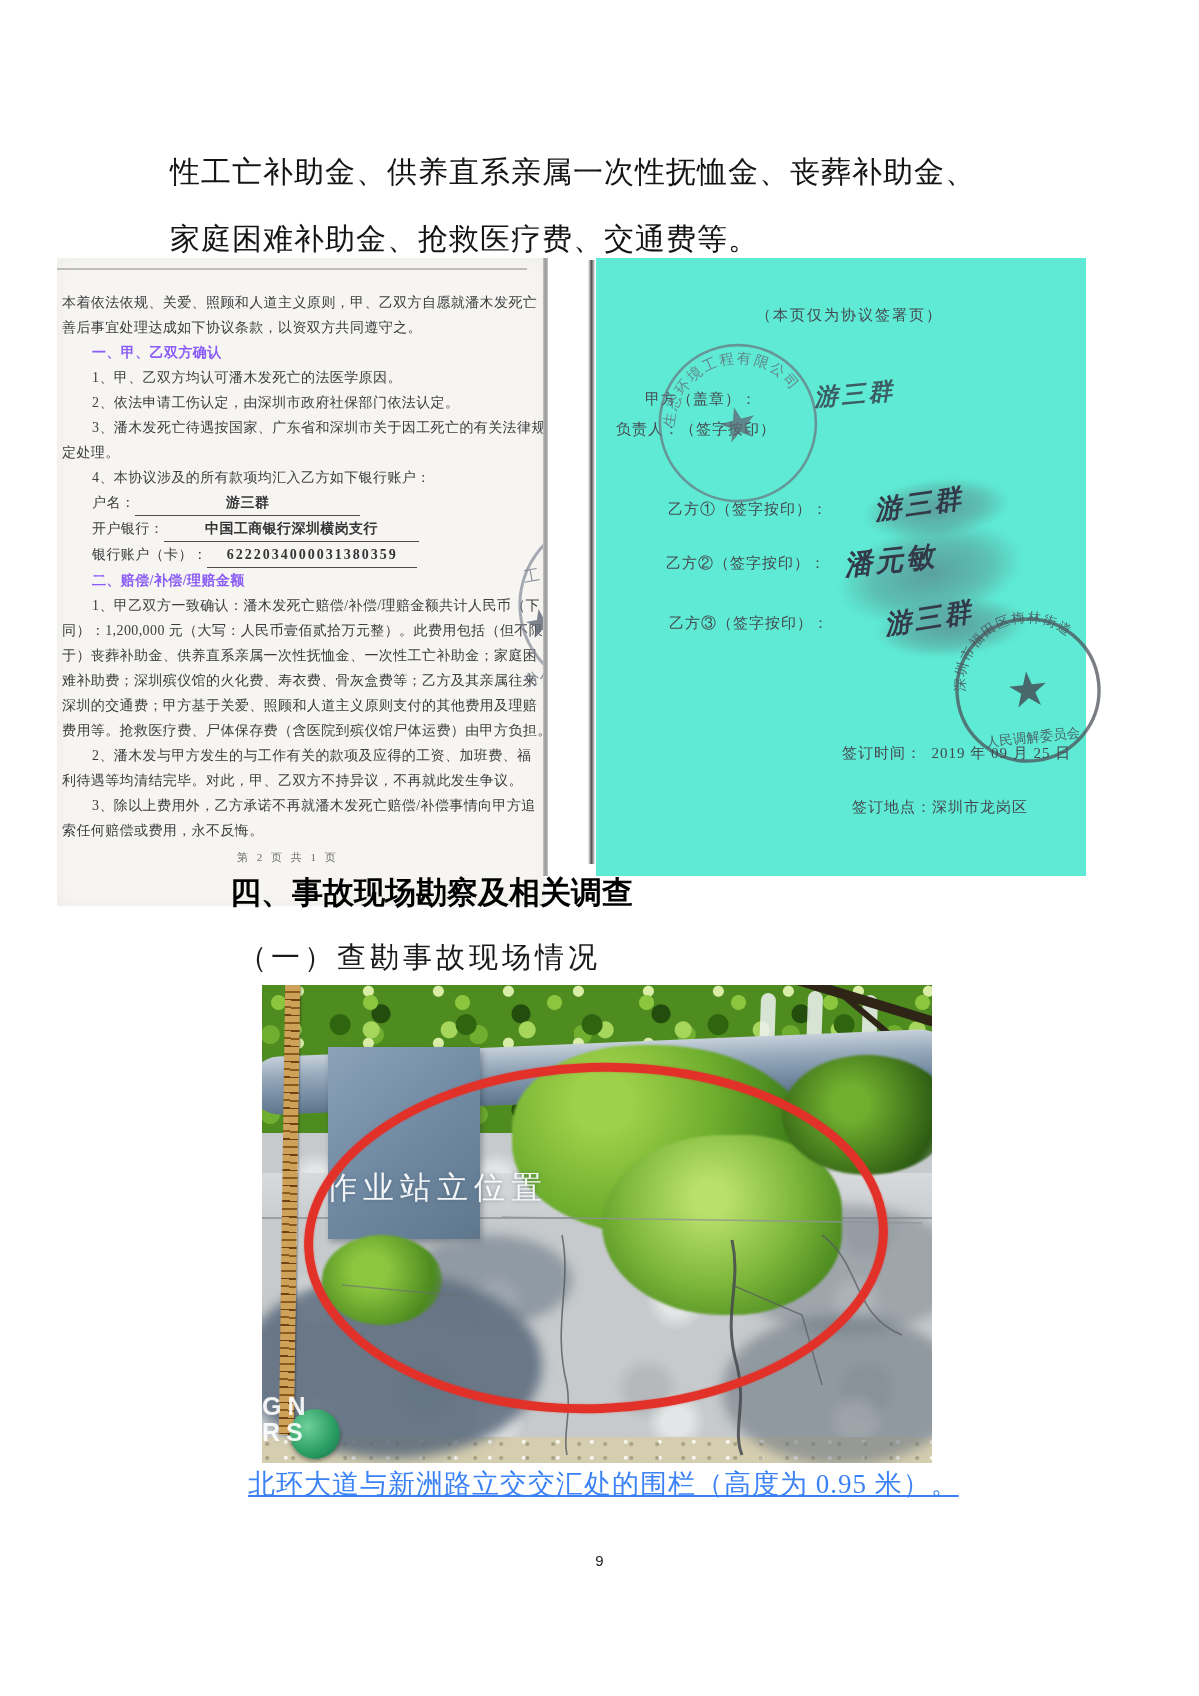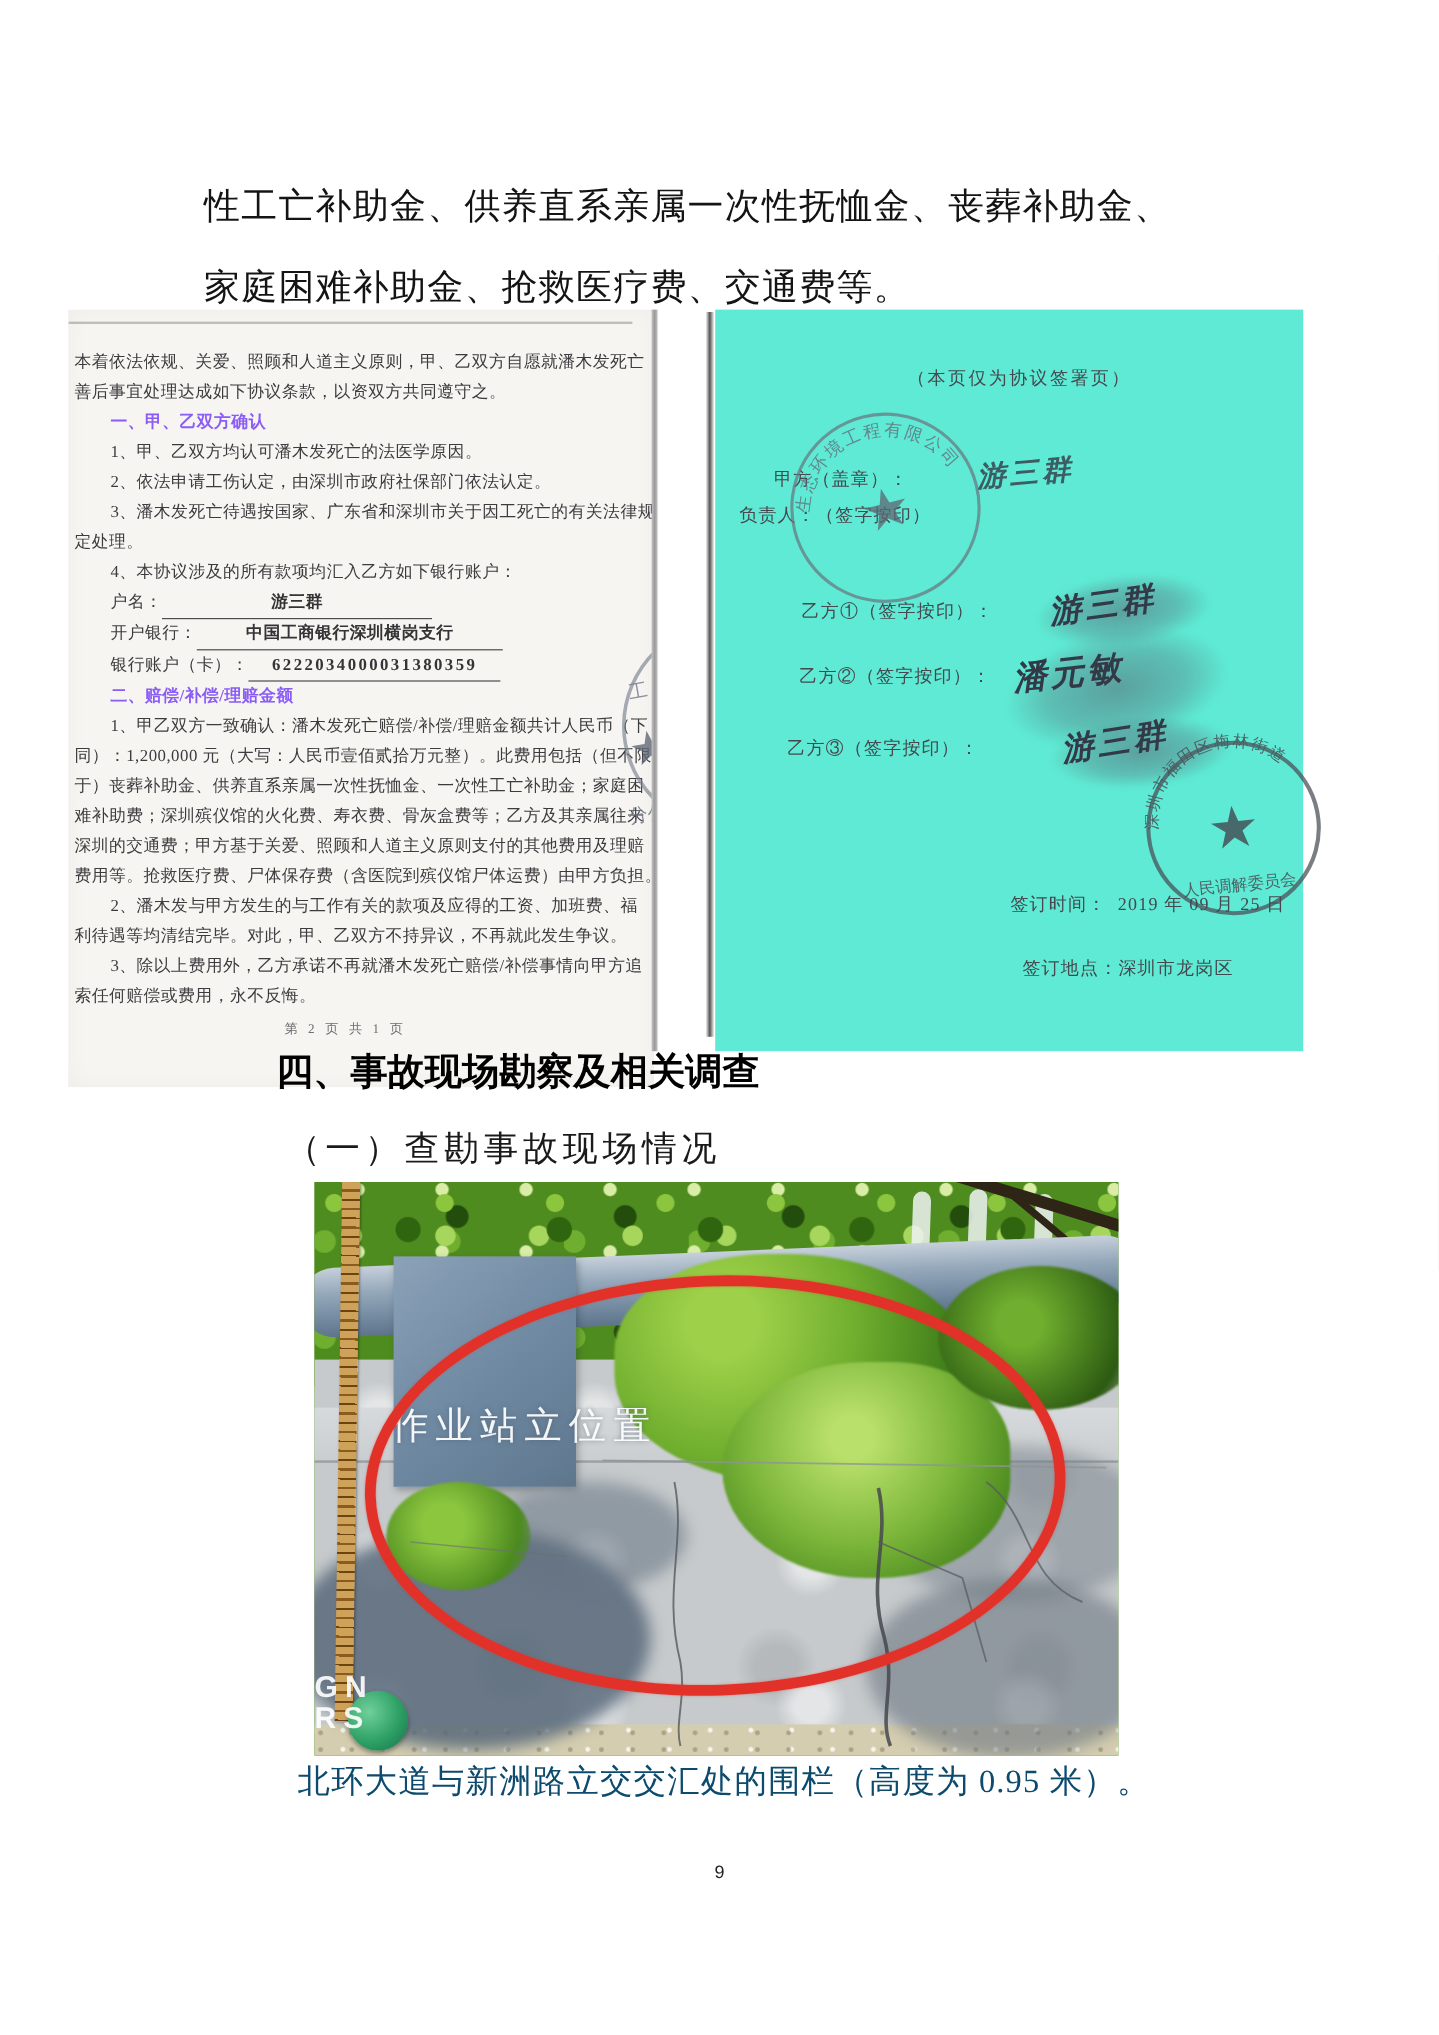--- a/index.html
+++ b/index.html
@@ -90,21 +90,21 @@
     background:radial-gradient(circle at 35% 35%,#6fd09a,#2ea065 55%,#14714a 100%);
     box-shadow:0 2px 4px rgba(0,0,0,.4);}
   .ph-label{position:absolute;left:64px;top:182px;font-size:31px;letter-spacing:6px;
     color:rgba(255,255,255,.93);text-shadow:0 0 4px rgba(70,90,110,.6);}
   .ph-ellipse{position:absolute;left:42px;top:78px;width:566px;height:332px;
     border:9px solid #e23128;border-radius:50%;transform:rotate(-2deg);
     box-shadow:0 0 2px rgba(226,49,40,.5), inset 0 0 2px rgba(226,49,40,.5);}
   .ph-watermark{position:absolute;left:0px;top:408px;
     font-family:"Liberation Sans","DejaVu Sans",sans-serif;font-weight:700;font-size:25px;
     line-height:26px;letter-spacing:6px;color:rgba(255,255,255,.9);}
-  .ph-caption{position:absolute;left:248px;top:1466px;font-size:27px;letter-spacing:1px;color:#0c4a6e;}
+  .ph-caption{position:absolute;left:248px;top:1466px;font-size:27px;letter-spacing:1px;color:#3b82f6;text-decoration:underline;}
 
   .page-number{position:absolute;left:0;right:0;top:1552px;text-align:center;
     font-family:"Liberation Sans","DejaVu Sans",sans-serif;font-size:15px;color:#222;}
 </style>
 </head>
 <body>
 
 <div class="page">
 
   <div class="intro-line" style="top:152px;">性工亡补助金、供养直系亲属一次性抚恤金、丧葬补助金、</div>
@@ -176,21 +176,21 @@
 
     <div class="fp" style="left:268px;top:222px;width:145px;height:58px;transform:rotate(-7deg);"></div>
     <div class="scan-label" style="left:72px;top:242px;">乙方①（签字按印）：</div>
     <div class="hand" style="position:absolute;left:278px;top:228px;font-size:27px;transform:rotate(-8deg);">游三群</div>
 
     <div class="fp" style="left:242px;top:268px;width:185px;height:95px;transform:rotate(-12deg);"></div>
     <div class="scan-label" style="left:70px;top:296px;">乙方②（签字按印）：</div>
     <div class="hand" style="position:absolute;left:248px;top:284px;font-size:28px;transform:rotate(-6deg);">潘元敏</div>
 
     <div class="fp" style="left:280px;top:340px;width:150px;height:58px;transform:rotate(-5deg);"></div>
-    <div class="scan-label" style="left:60px;top:356px;">乙方③（签字按印）：</div>
+    <div class="scan-label" style="left:73px;top:356px;">乙方③（签字按印）：</div>
     <div class="hand" style="position:absolute;left:288px;top:342px;font-size:27px;transform:rotate(-9deg);">游三群</div>
 
     <svg class="stamp-svg" style="left:352px;top:352px;width:160px;height:160px;transform:rotate(-6deg);" viewBox="0 0 160 160">
       <circle cx="80" cy="80" r="71" fill="none" stroke="#4d525a" stroke-width="3.4" opacity=".85"></circle>
       <defs>
           <path id="arcB" d="M 18,86 A 63,63 0 1 1 142,86" fill="none"></path>
         </defs>
       <text font-size="13.5" fill="#474c54" letter-spacing="1.5" opacity=".95">
         <textPath href="#arcB" startOffset="5%">深圳市福田区梅林街道</textPath>
       </text>

